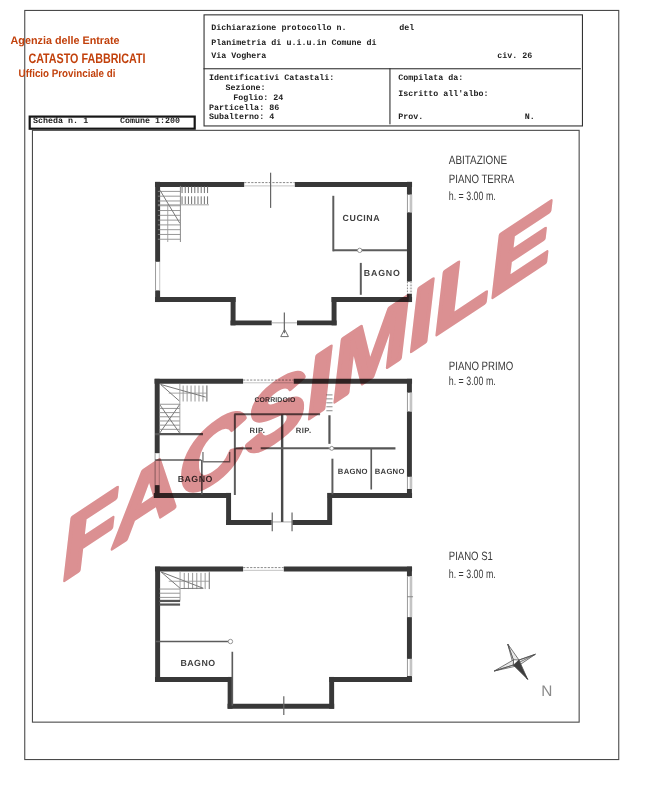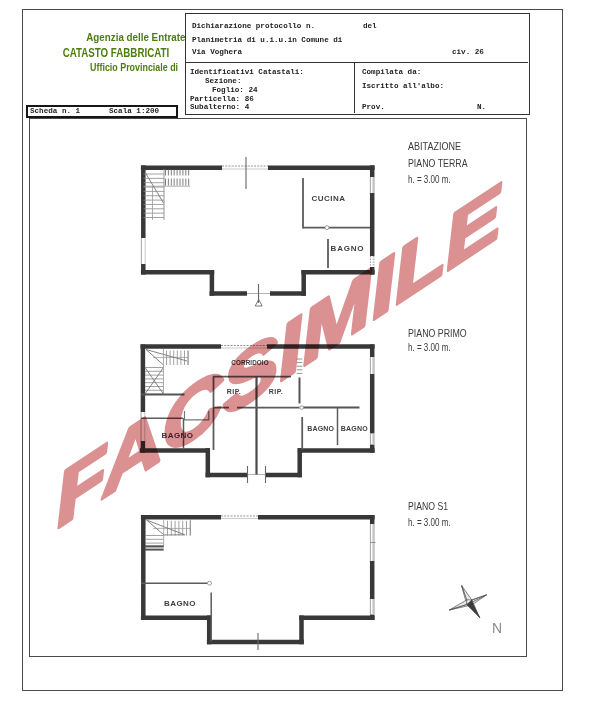--- a/index.html
+++ b/index.html
@@ -7,21 +7,21 @@
         font-family:"Liberation Sans",sans-serif;}
   .mono{font-family:"Liberation Mono",monospace;font-weight:bold;color:#222;font-size:7.6px;white-space:pre;text-align:center;}
   .abs{position:absolute;}
 </style>
 </head>
 <body>
 <div id="page">
 
   <div class="abs" style="left:22px;top:9px;width:539px;height:680px;border:1.5px solid #4a4a4a;"></div>
 
-  <div class="abs" style="left:25px;top:32px;width:162px;text-align:right;color:#4d7c0f;">
+  <div class="abs" style="left:8px;top:32px;width:162px;text-align:left;color:#c2410c;">
     <div style="font-size:10px;font-weight:bold;transform:scaleX(0.98);">Agenzia delle Entrate</div>
     <div style="font-size:12.5px;font-weight:bold;margin-top:2.5px;transform:scaleX(0.78);">CATASTO FABBRICATI</div>
     <div style="font-size:10px;font-weight:bold;margin-top:2.5px;transform:scaleX(0.89);">Ufficio Provinciale di</div>
   </div>
 
   <div class="abs" style="left:185px;top:13px;width:343px;height:100px;border:1px solid #333;"></div>
 
   <div class="abs" style="left:185px;top:62px;width:343px;height:1px;background:#333;"></div>
 
   <div class="abs" style="left:354px;top:62px;width:1px;height:51px;background:#333;"></div>
@@ -51,21 +51,21 @@
   <div class="abs mono" style="left:362px;top:82px">Iscritto all'albo:</div>
 
   <div class="abs mono" style="left:362px;top:103px">Prov.</div>
 
   <div class="abs mono" style="left:477px;top:103px">N.</div>
 
   <div class="abs" style="left:26px;top:105px;width:148px;height:9px;border:2px solid #161616;"></div>
 
   <div class="abs mono" style="left:30px;top:107px">Scheda n. 1</div>
 
-  <div class="abs mono" style="left:109px;top:107px">Scala 1:200</div>
+  <div class="abs mono" style="left:109px;top:107px">Comune 1:200</div>
 
   <div class="abs" style="left:29px;top:118px;width:496px;height:537px;border:1.5px solid #4a4a4a;"></div>
 
   <div class="abs" style="left:408px;top:140px;font-size:11px;color:#3a3a3a;transform:scaleX(0.82);transform-origin:0 0;">ABITAZIONE</div>
 
   <div class="abs" style="left:408px;top:157px;font-size:11px;color:#3a3a3a;transform:scaleX(0.80);transform-origin:0 0;">PIANO TERRA</div>
 
   <div class="abs" style="left:408px;top:173px;font-size:11px;color:#3a3a3a;transform:scaleX(0.73);transform-origin:0 0;">h. = 3.00 m.</div>
 
   <div class="abs" style="left:408px;top:327px;font-size:11px;color:#3a3a3a;transform:scaleX(0.80);transform-origin:0 0;">PIANO PRIMO</div>

